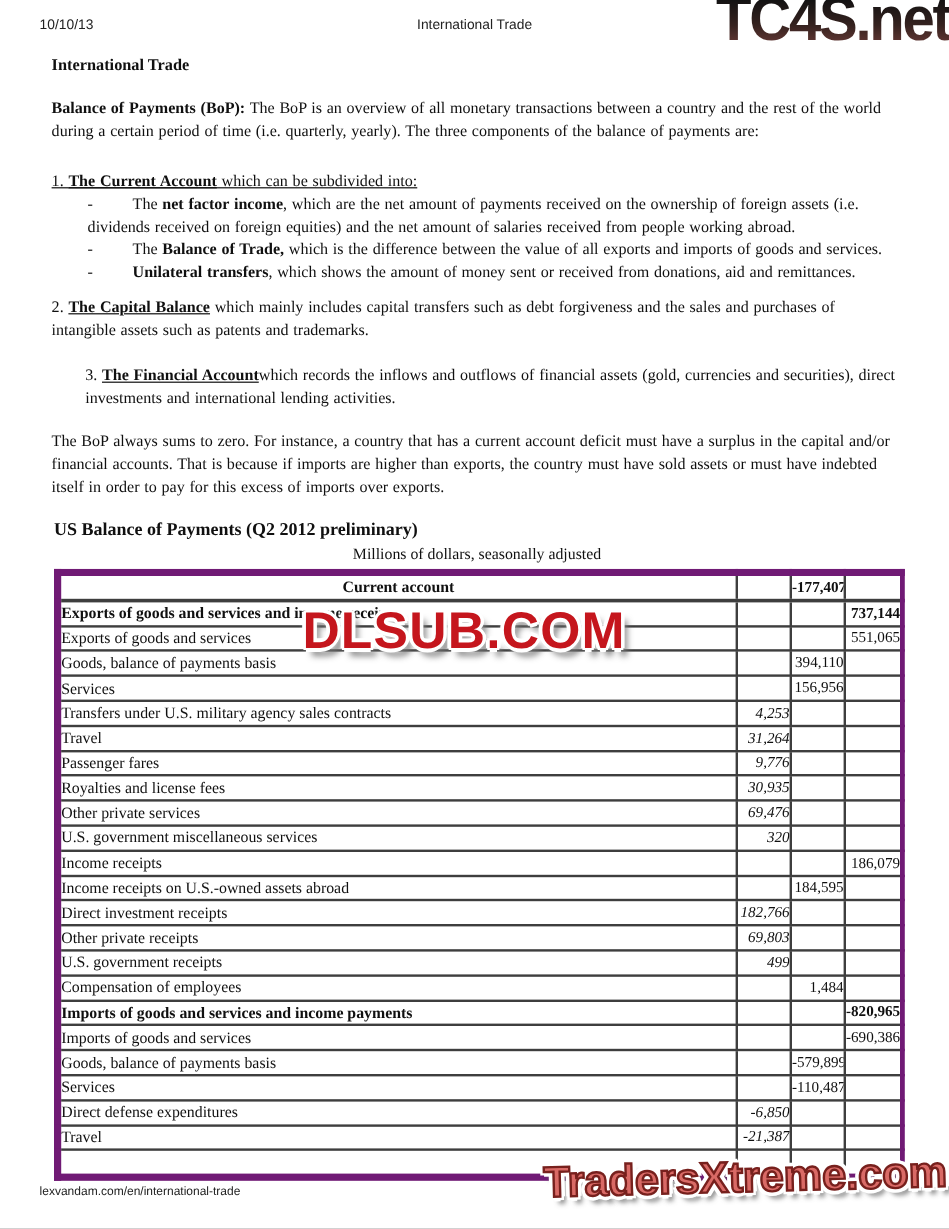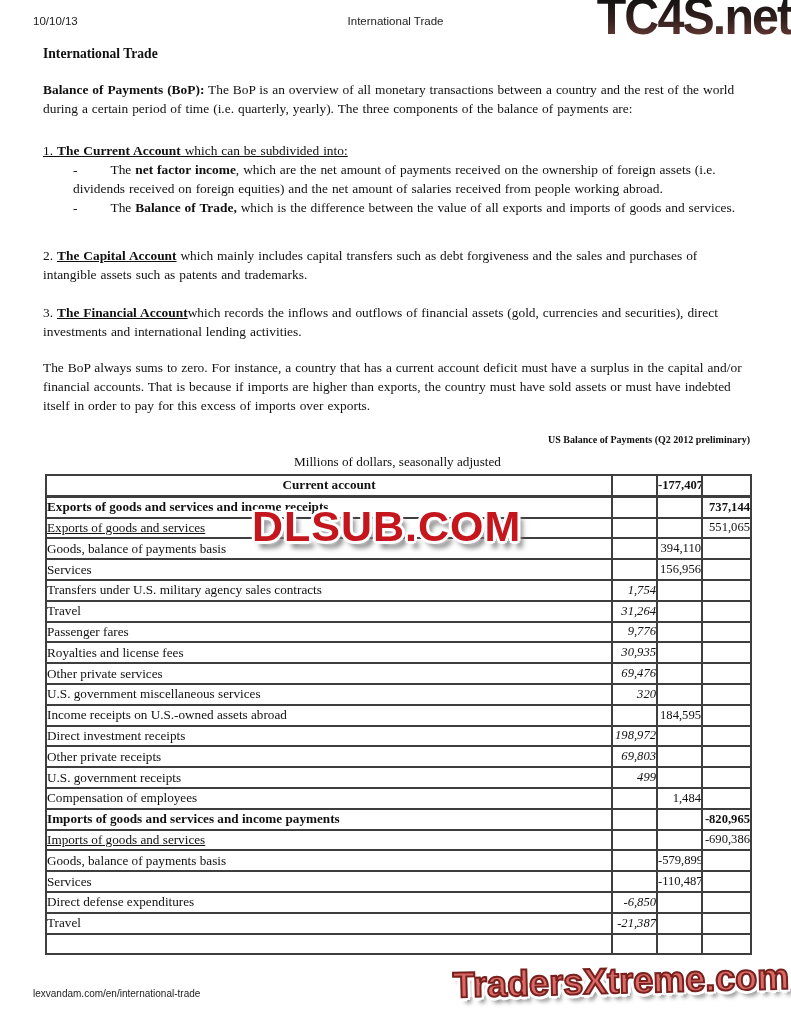--- a/index.html
+++ b/index.html
@@ -16,39 +16,39 @@
     background:linear-gradient(180deg,#121212 22%,#35221f 58%,#7c4440 100%);
     -webkit-background-clip:text;background-clip:text;color:transparent;
     transform:scaleX(0.93);transform-origin:100% 0;
   }
   
   .doc-title{position:absolute;left:43px;top:46px;font-size:13.6px;font-weight:bold;}
   .para{position:absolute;left:43px;width:710px;font-size:13.4px;line-height:19px;word-spacing:0.6px;}
   .p-intro{top:80px;}
   .p-item1{top:141px;text-decoration:underline;}
   .p-item2{top:246px;}
-  .p-item3{top:303px;}
+  .p-item3{top:303px;margin-left:28px;}
   .p-closing{top:358px;}
   .bullets{position:absolute;left:73px;top:160px;width:677px;font-size:13.4px;line-height:19px;word-spacing:0.6px;}
   .bullet .spacer{display:inline-block;width:33px;}
   b.acct{text-decoration:underline;}
   
-  .tbl-title{position:absolute;left:45px;top:434px;width:705px;text-align:right;font-size:10px;font-weight:bold;}
+  .tbl-title{position:absolute;left:45px;top:434px;width:705px;text-align:left;font-size:15px;font-weight:bold;}
   .tbl-sub{position:absolute;left:45px;top:454px;width:705px;text-align:center;font-size:13.2px;}
   
   .tbl-wrap{position:absolute;left:45px;top:474px;width:709px;height:514px;overflow:hidden;z-index:1;}
-  table.bop{border-collapse:collapse;table-layout:fixed;width:705px;border:2px solid #701a75;}
+  table.bop{border-collapse:collapse;table-layout:fixed;width:705px;border:6px solid #701a75;}
   table.bop td{border:2px solid #3e3e3e;height:18.8px;padding:0;overflow:hidden;white-space:nowrap;}
   td.lbl{font-size:13.2px;}
   td.num{text-align:right;padding-right:3px;font-size:12.6px;}
   td.c1{font-style:italic;}
   tr.hdr td{border-bottom-width:3px;}
   tr.hdr td.lbl{text-align:center;}
   .bold-row td{font-weight:bold;}
-  .ind0{padding-left:3px;} .ind1{padding-left:10px;text-decoration:underline;} .ind2{padding-left:17px;} .ind3{padding-left:26px;}
+  .ind0{padding-left:3px;} .ind1{padding-left:10px;} .ind2{padding-left:17px;} .ind3{padding-left:26px;}
   
   .dlsub{
     position:absolute;left:252px;top:502px;z-index:5;
     font-family:"Liberation Sans",sans-serif;font-weight:900;font-size:43px;letter-spacing:1px;
     color:#c5161d;
     text-shadow:
       -2px -2px 0 #fff, 2px -2px 0 #fff, -2px 2px 0 #fff, 2px 2px 0 #fff,
       -3px 0 0 #fff, 3px 0 0 #fff, 0 -3px 0 #fff, 0 3px 0 #fff,
       0 0 5px #ffffff, 5px 7px 5px rgba(110,110,110,0.85);
   }
@@ -76,23 +76,24 @@
 
   <div class="doc-title">International Trade</div>
 
   <div class="para p-intro"><b>Balance of Payments (BoP):</b><span> The BoP is an overview of all monetary transactions between a country and the rest of the world during a certain period of time (i.e. quarterly, yearly). The three components of the balance of payments are:</span></div>
 
   <div class="para p-item1"><span>1. </span><b class="acct">The Current Account</b><span> which can be subdivided into:</span></div>
 
   <div class="bullets">
       <div class="bullet"><span class="dash">-</span><span class="spacer"></span><span>The </span><b>net factor income</b><span>, which are the net amount of payments received on the ownership of foreign assets (i.e. dividends received on foreign equities) and the net amount of salaries received from people working abroad.</span></div>
       <div class="bullet"><span class="dash">-</span><span class="spacer"></span><span>The </span><b>Balance of Trade,</b><span> which is the difference between the value of all exports and imports of goods and services.</span></div>
+      <div class="bullet"><span class="dash">-</span><span class="spacer"></span><span></span><b>Unilateral transfers</b><span>, which shows the amount of money sent or received from donations, aid and remittances.</span></div>
     </div>
 
-  <div class="para p-item2"><span>2. </span><b class="acct">The Capital Account</b><span> which mainly includes capital transfers such as debt forgiveness and the sales and purchases of intangible assets such as patents and trademarks.</span></div>
+  <div class="para p-item2"><span>2. </span><b class="acct">The Capital Balance</b><span> which mainly includes capital transfers such as debt forgiveness and the sales and purchases of intangible assets such as patents and trademarks.</span></div>
 
   <div class="para p-item3"><span>3. </span><b class="acct">The Financial Account</b><span>which records the inflows and outflows of financial assets (gold, currencies and securities), direct investments and international lending activities.</span></div>
 
   <div class="para p-closing">The BoP always sums to zero. For instance, a country that has a current account deficit must have a surplus in the capital and/or financial accounts. That is because if imports are higher than exports, the country must have sold assets or must have indebted itself in order to pay for this excess of imports over exports.</div>
 
   <div class="tbl-title">US Balance of Payments (Q2 2012 preliminary)</div>
   <div class="tbl-sub">Millions of dollars, seasonally adjusted</div>
 
   <div class="tbl-wrap">
     <table class="bop">
@@ -128,21 +129,21 @@
             <td class="num c3"></td>
           </tr>
           <tr>
             <td class="lbl ind2">Services</td>
             <td class="num c1"></td>
             <td class="num c2">156,956</td>
             <td class="num c3"></td>
           </tr>
           <tr>
             <td class="lbl ind3">Transfers under U.S. military agency sales contracts</td>
-            <td class="num c1">1,754</td>
+            <td class="num c1">4,253</td>
             <td class="num c2"></td>
             <td class="num c3"></td>
           </tr>
           <tr>
             <td class="lbl ind3">Travel</td>
             <td class="num c1">31,264</td>
             <td class="num c2"></td>
             <td class="num c3"></td>
           </tr>
           <tr>
@@ -163,28 +164,34 @@
             <td class="num c2"></td>
             <td class="num c3"></td>
           </tr>
           <tr>
             <td class="lbl ind3">U.S. government miscellaneous services</td>
             <td class="num c1">320</td>
             <td class="num c2"></td>
             <td class="num c3"></td>
           </tr>
           <tr>
+            <td class="lbl ind1">Income receipts</td>
+            <td class="num c1"></td>
+            <td class="num c2"></td>
+            <td class="num c3">186,079</td>
+          </tr>
+          <tr>
             <td class="lbl ind2">Income receipts on U.S.-owned assets abroad</td>
             <td class="num c1"></td>
             <td class="num c2">184,595</td>
             <td class="num c3"></td>
           </tr>
           <tr>
             <td class="lbl ind3">Direct investment receipts</td>
-            <td class="num c1">198,972</td>
+            <td class="num c1">182,766</td>
             <td class="num c2"></td>
             <td class="num c3"></td>
           </tr>
           <tr>
             <td class="lbl ind3">Other private receipts</td>
             <td class="num c1">69,803</td>
             <td class="num c2"></td>
             <td class="num c3"></td>
           </tr>
           <tr>

